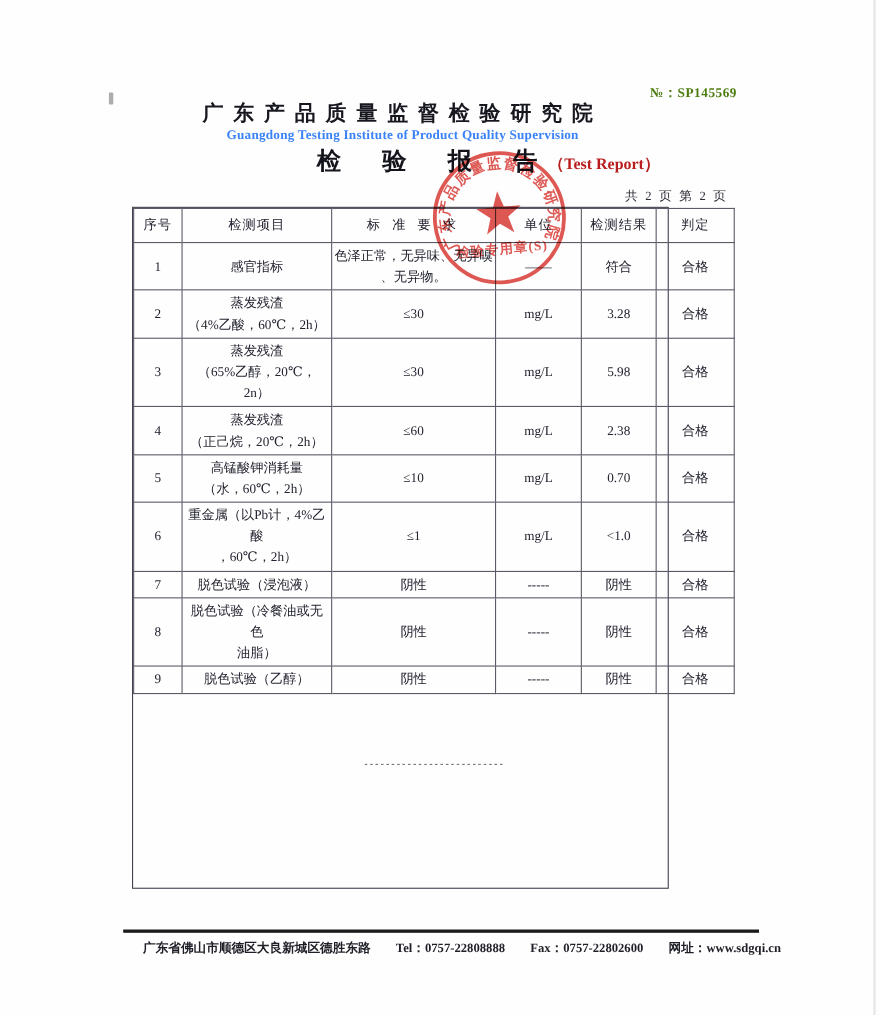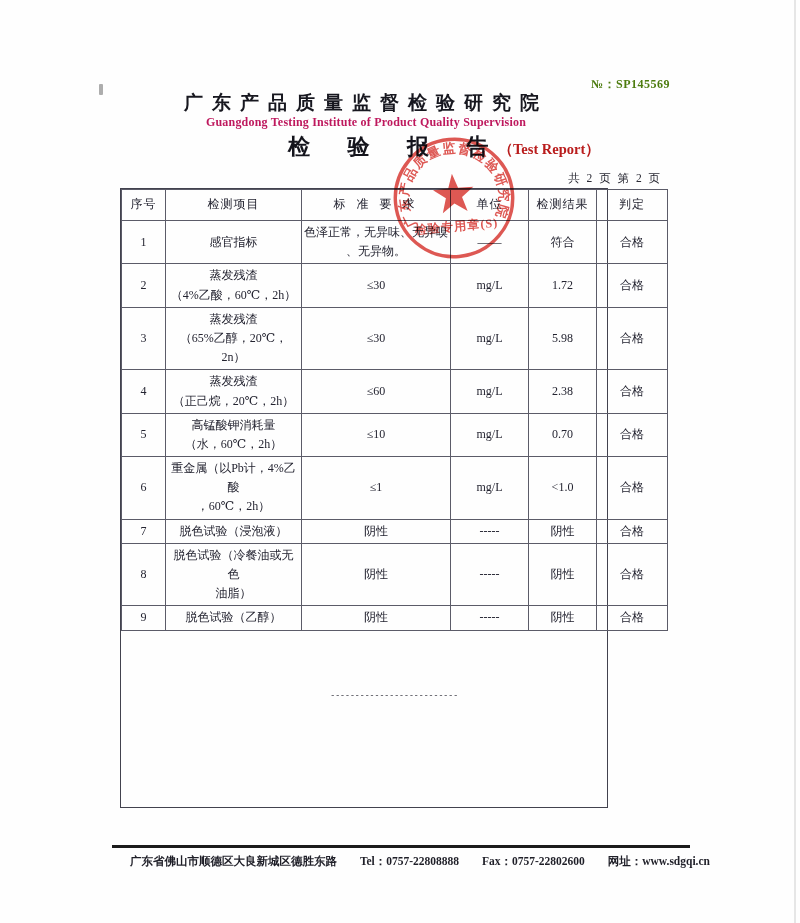--- a/index.html
+++ b/index.html
@@ -5,21 +5,21 @@
   html,body{margin:0;padding:0;background:#ffffff;}
   .page{
     position:relative;width:800px;height:923px;background:#fefefe;overflow:hidden;
     font-family:"Liberation Serif","DejaVu Serif",serif;color:#2a2a34;
   }
   
   .report-no{position:absolute;top:76px;right:130px;font-size:12px;font-weight:bold;letter-spacing:.5px;color:#4d7c0f;}
   .org-cn{position:absolute;top:90px;left:0;width:732px;text-align:center;
     font-size:19px;font-weight:bold;letter-spacing:9px;color:#17171f;}
   .org-en{position:absolute;top:115px;left:0;width:732px;text-align:center;
-    font-size:12px;font-weight:bold;letter-spacing:.2px;color:#be185d;}
+    font-size:12px;font-weight:bold;letter-spacing:.2px;color:#3b82f6;}
   .title-row{position:absolute;top:132px;left:288px;white-space:nowrap;}
   .title-cn{font-size:22px;font-weight:bold;letter-spacing:16px;color:#14141c;}
   .title-en{font-size:14.5px;font-weight:bold;color:#b91c1c;margin-left:-6px;}
   .page-ind{position:absolute;top:171px;right:138px;font-size:11.5px;letter-spacing:2px;color:#2a2a34;}
   
   .table-wrap{
     position:absolute;left:120px;top:188px;width:488px;height:620px;
     border:1.5px solid #42424e;box-sizing:border-box;background:transparent;
   }
   table{border-collapse:collapse;table-layout:fixed;width:546px;}
@@ -101,21 +101,21 @@
             <td>——</td>
             <td>符合</td>
             <td>合格</td>
           </tr>
           <tr>
             <td>2</td>
             <td>蒸发残渣
 （4%乙酸，60℃，2h）</td>
             <td>≤30</td>
             <td>mg/L</td>
-            <td>1.72</td>
+            <td>3.28</td>
             <td>合格</td>
           </tr>
           <tr>
             <td>3</td>
             <td>蒸发残渣
 （65%乙醇，20℃，2n）</td>
             <td>≤30</td>
             <td>mg/L</td>
             <td>5.98</td>
             <td>合格</td>

